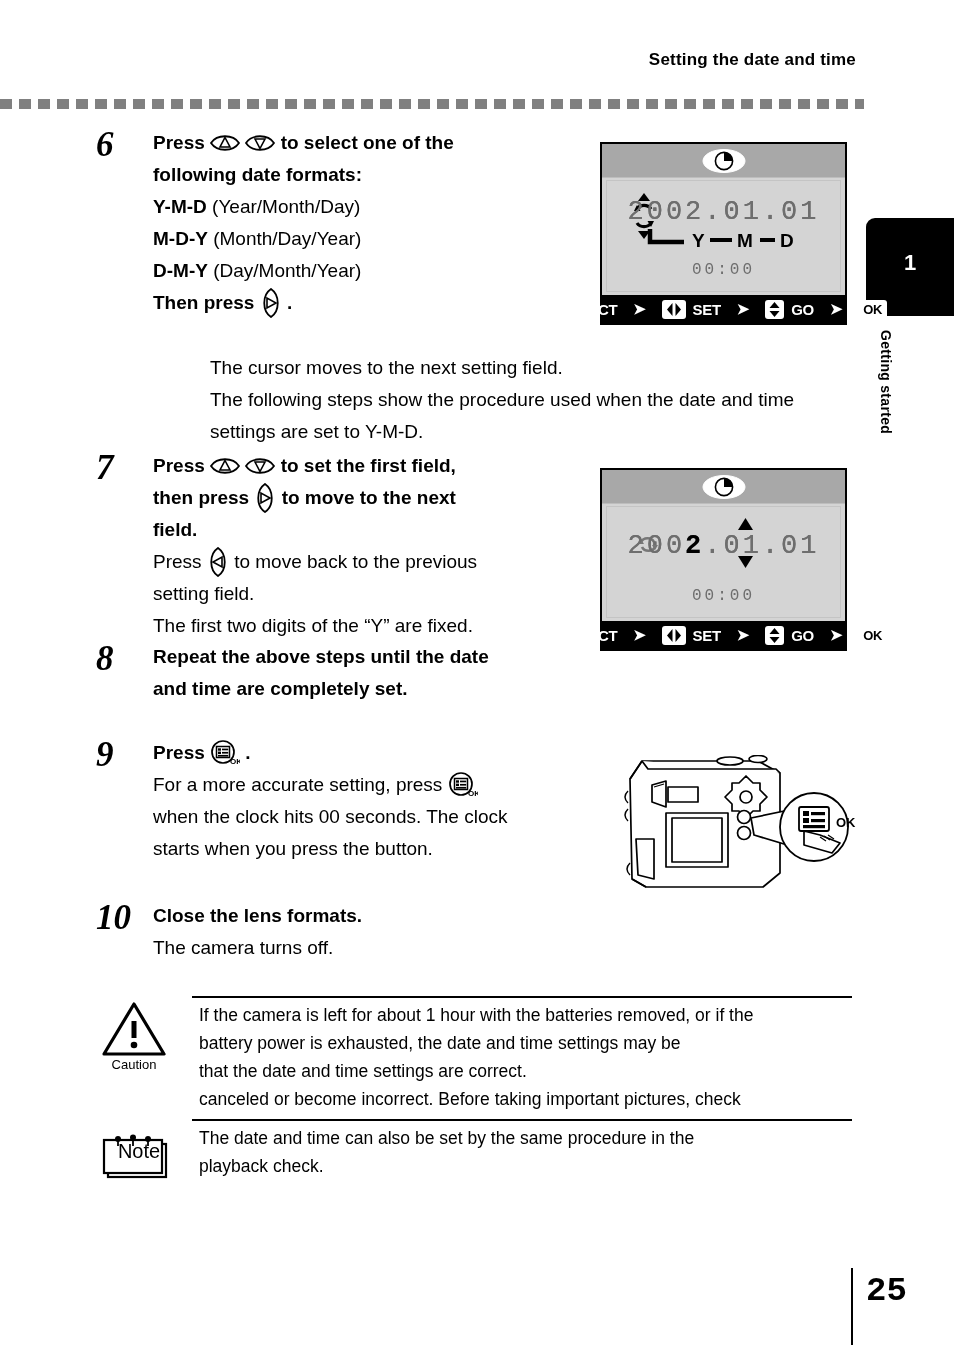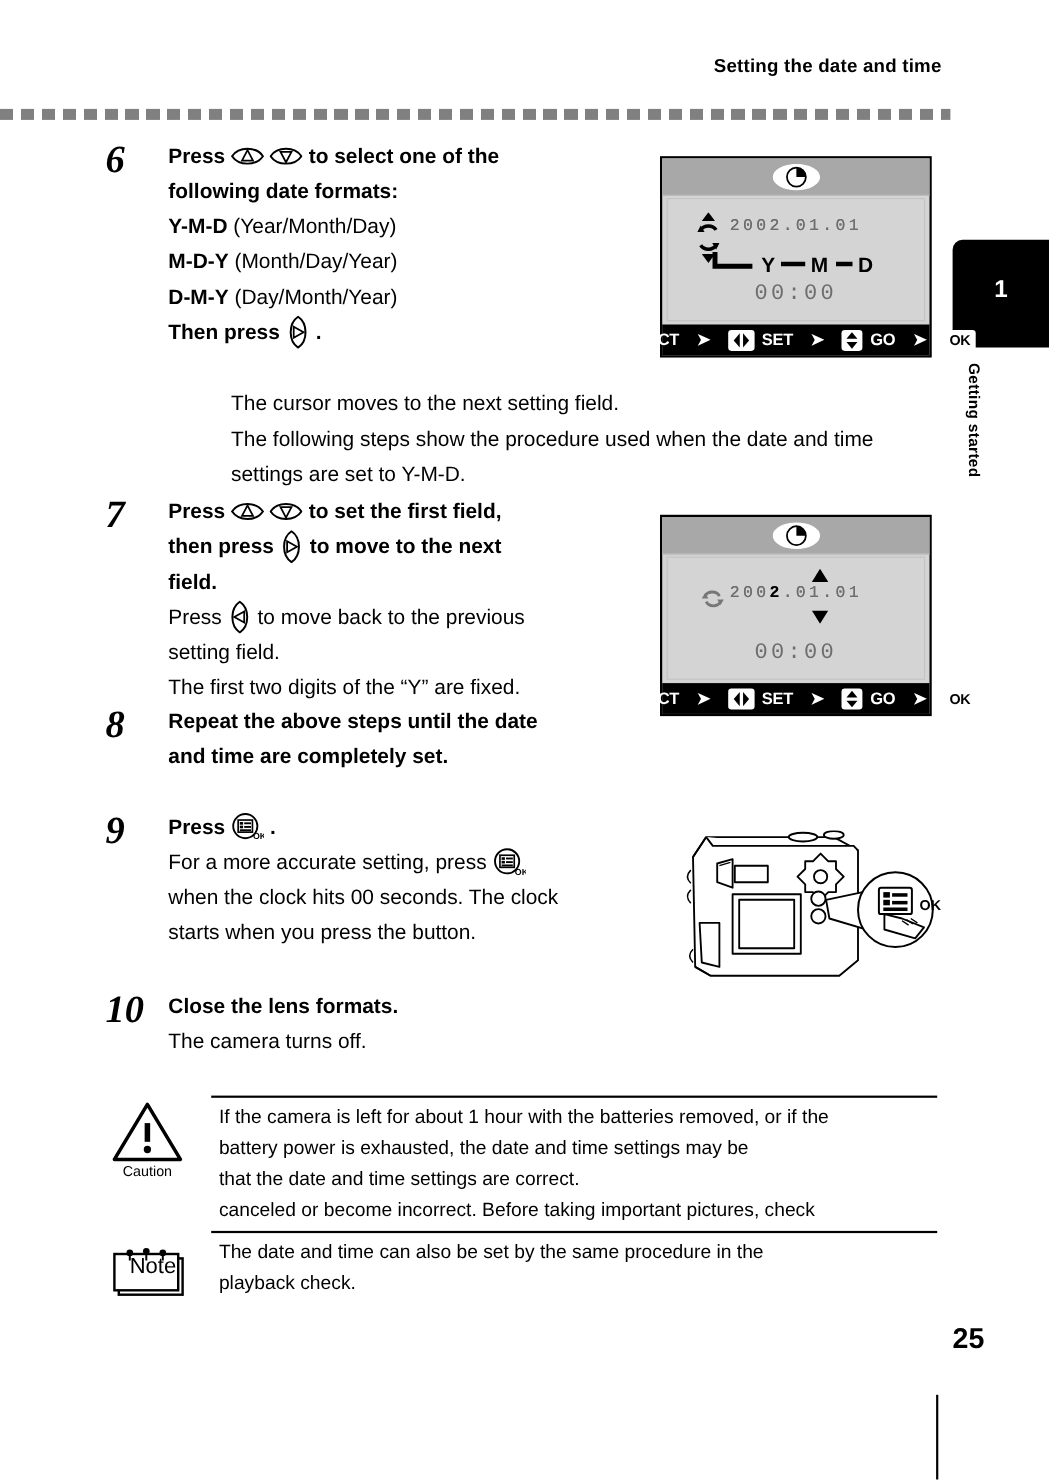--- a/index.html
+++ b/index.html
@@ -160,32 +160,32 @@
     font-weight: bold;
   }
   .bar-seg { display: inline-flex; align-items: center; gap: 16px; }
 
   .lcd-date {
     position: absolute;
     left: 0; right: 0;
     top: 16px;
     text-align: center;
     font-family: "Liberation Mono", monospace;
-    font-size: 15px;
+    font-size: 27px;
     letter-spacing: 3px;
     color: #6e6e6e;
     text-shadow: 0 0 0 #6e6e6e;
   }
   .lcd-time {
     position: absolute;
     left: 0; right: 0;
     bottom: 12px;
     text-align: center;
     font-family: "Liberation Mono", monospace;
-    font-size: 20px;
+    font-size: 16px;
     letter-spacing: 3px;
     color: #6e6e6e;
   }
   .lcd-ymd {
     position: absolute;
     left: 0; right: 0;
     top: 44px;
     text-align: center;
     font-size: 17px;
     font-weight: bold;
@@ -224,23 +224,24 @@
     position: absolute;
     left: 851px;
     top: 1268px;
     width: 2px;
     height: 77px;
     background: #000000;
   }
   .page-num {
     position: absolute;
     left: 866px;
-    top: 1201px;
-    font-size: 26px;
-    font-weight: bold;
+    top: 1272px;
+    font-size: 34px;
+    font-weight: bold;
+    font-family: Liberation Mono, monospace;
   }
 </style>
 </head>
 <body>
 
 <div class="header-title">Setting the date and time</div>
 <div class="dash-rule"></div>
 
 <div class="chapter-tab">
   <div class="chapter-tab-num">1</div>

